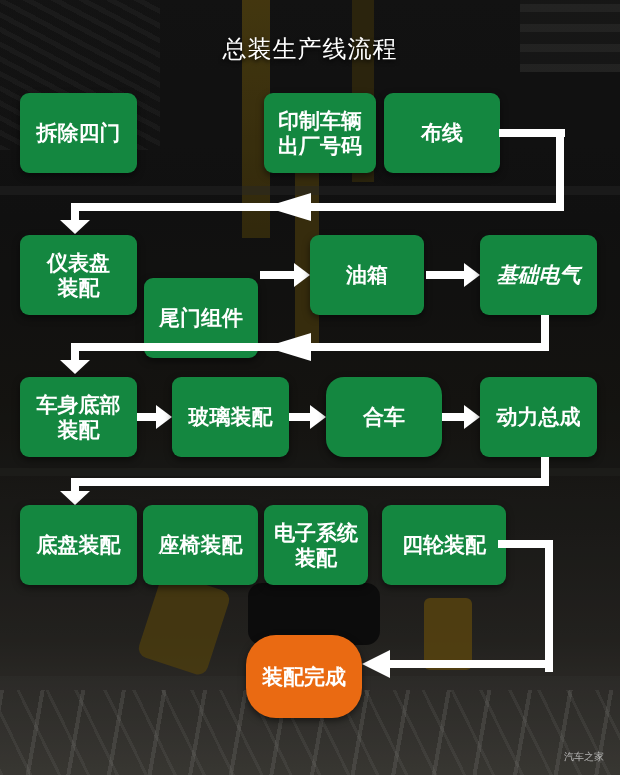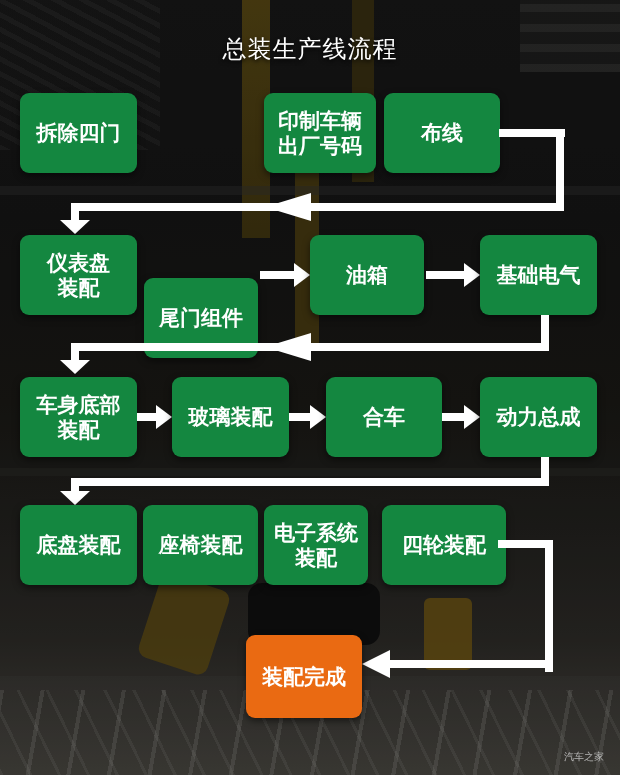--- a/index.html
+++ b/index.html
@@ -99,42 +99,42 @@
   <div class="step" style="left:144px;top:235px;width:114px;margin-top:43px;">尾门组件</div>
   <div class="harrow" style="left:260px;top:263px;width:50px;">
       <i class="shaft"></i>
       <i class="head"></i>
     </div>
   <div class="step" style="left:310px;top:235px;width:114px;">油箱</div>
   <div class="harrow" style="left:426px;top:263px;width:54px;">
       <i class="shaft"></i>
       <i class="head"></i>
     </div>
-  <div class="step" style="left:480px;top:235px;width:117px;">基础电气</div>
+  <div class="step" style="left:480px;top:235px;width:117px;font-style:italic;">基础电气</div>
 
   <div>
     <div class="seg" style="left:541px;top:315px;width:8px;height:36px;"></div>
     <div class="seg" style="left:71px;top:343px;width:478px;height:8px;"></div>
     <div class="tri-big-left" style="left:265px;top:333px;"></div>
     <div class="seg" style="left:71px;top:343px;width:8px;height:19px;"></div>
     <div class="tri-down" style="left:60px;top:360px;"></div>
   </div>
 
   <div class="step" style="left:20px;top:377px;width:117px;">车身底部
 装配</div>
   <div class="harrow" style="left:137px;top:405px;width:35px;">
       <i class="shaft"></i>
       <i class="head"></i>
     </div>
   <div class="step" style="left:172px;top:377px;width:117px;">玻璃装配</div>
   <div class="harrow" style="left:289px;top:405px;width:37px;">
       <i class="shaft"></i>
       <i class="head"></i>
     </div>
-  <div class="step" style="left:326px;top:377px;width:116px;">合车</div>
+  <div class="step" style="left:326px;top:377px;width:116px;border-radius:18px;">合车</div>
   <div class="harrow" style="left:442px;top:405px;width:38px;">
       <i class="shaft"></i>
       <i class="head"></i>
     </div>
   <div class="step" style="left:480px;top:377px;width:117px;">动力总成</div>
 
   <div>
     <div class="seg" style="left:541px;top:457px;width:8px;height:29px;"></div>
     <div class="seg" style="left:71px;top:478px;width:478px;height:8px;"></div>
     <div class="seg" style="left:71px;top:478px;width:8px;height:15px;"></div>
@@ -147,17 +147,17 @@
 装配</div>
   <div class="step" style="left:382px;top:505px;width:124px;">四轮装配</div>
 
   <div>
     <div class="seg" style="left:498px;top:540px;width:55px;height:8px;"></div>
     <div class="seg" style="left:545px;top:540px;width:8px;height:132px;"></div>
     <div class="seg" style="left:388px;top:660px;width:165px;height:8px;"></div>
     <div class="tri-left" style="left:362px;top:650px;"></div>
   </div>
 
-  <div class="step final" style="left:246px;top:635px;width:116px;">装配完成</div>
+  <div class="step final" style="left:246px;top:635px;width:116px;border-radius:30px;">装配完成</div>
 
   <div class="watermark">汽车之家</div>
 
 </div>
 
 </body></html>

